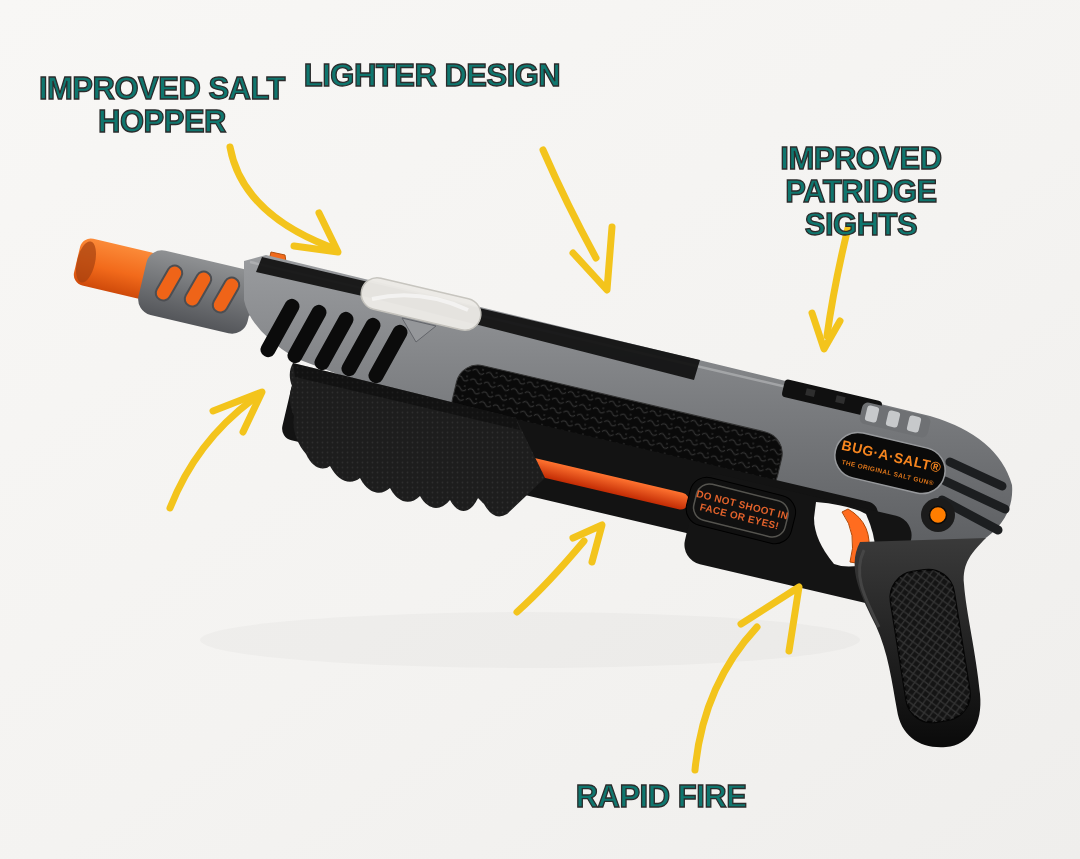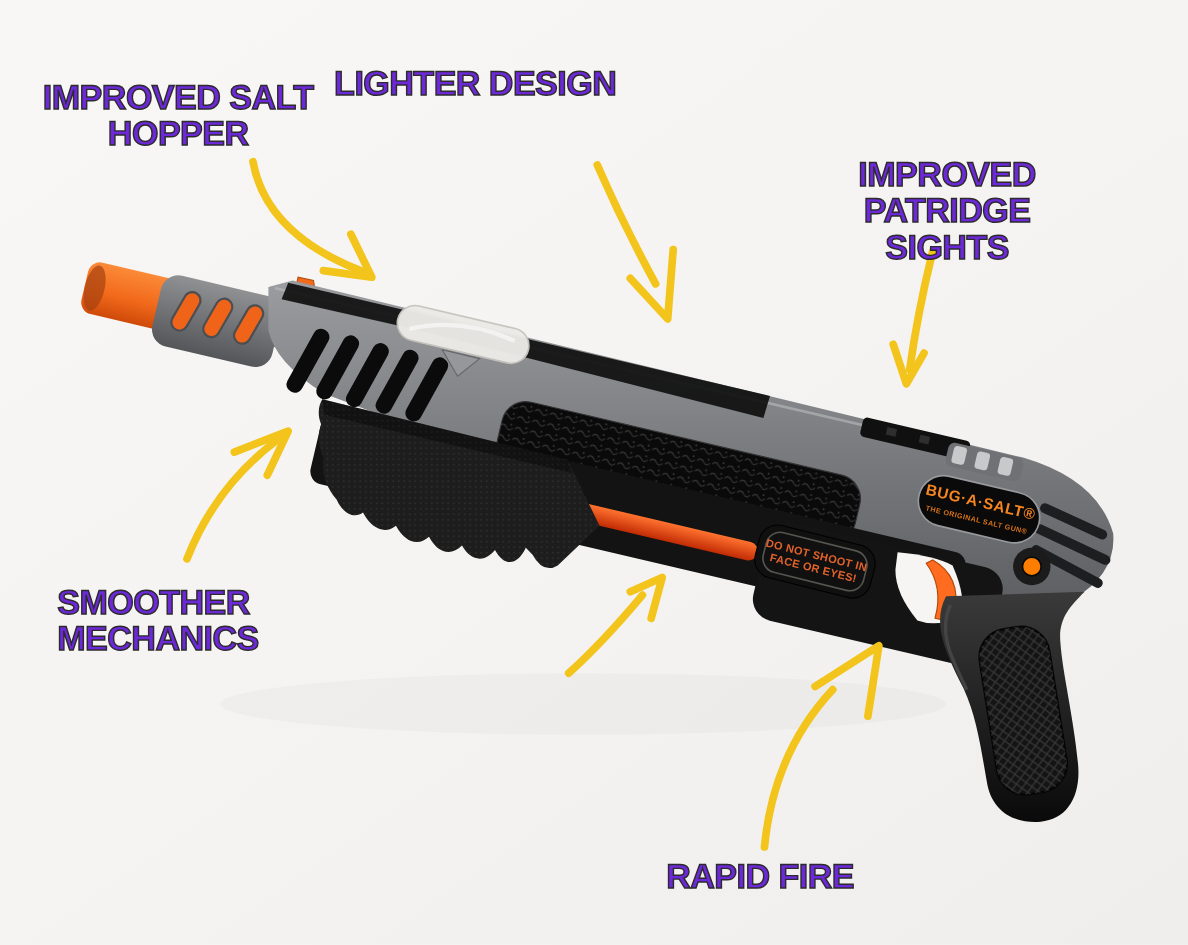--- a/index.html
+++ b/index.html
@@ -7,21 +7,21 @@
     width:1080px;height:859px;overflow:hidden;
     font-family:"Liberation Sans",sans-serif;
     background:linear-gradient(145deg,#f8f7f5 0%,#f4f3f1 55%,#efeeec 100%);
   }
   .stage{position:relative;width:1080px;height:859px;}
   .stage > svg{position:absolute;left:0;top:0;}
   .callout{
     position:absolute;
     transform:translateX(-50%);
     text-align:center;
-    color:#6d28d9;
+    color:#0f766e;
     font-weight:bold;
     font-size:31px;
     line-height:1.06;
     letter-spacing:-0.5px;
     -webkit-text-stroke:1.3px #2b2b2b;
     text-transform:uppercase;
     user-select:none;
   }
   .nowrap{white-space:nowrap;}
   .w300{max-width:300px;}
@@ -208,16 +208,15 @@
       <g>
         <path d="M695,770 Q703,685 757,627"></path>
           <path d="M741,624 L799,587 L789,651"></path>
       </g>
     </g>
   </svg>
 
   <div class="callout w300" style="left:162px; top:73px;">IMPROVED SALT HOPPER</div>
   <div class="callout nowrap" style="left:432px; top:60px;">LIGHTER DESIGN</div>
   <div class="callout w400" style="left:861px; top:143px;">IMPROVED PATRIDGE SIGHTS</div>
-  <div class="callout w170" style="left:137px; top:532px;">SMOOTHER MECHANICS</div>
-  <div class="callout nowrap" style="left:691px; top:781px;">RAPID FIRE</div>
+  <div class="callout nowrap" style="left:661px; top:781px;">RAPID FIRE</div>
 
 </div>
 
 </body></html>

